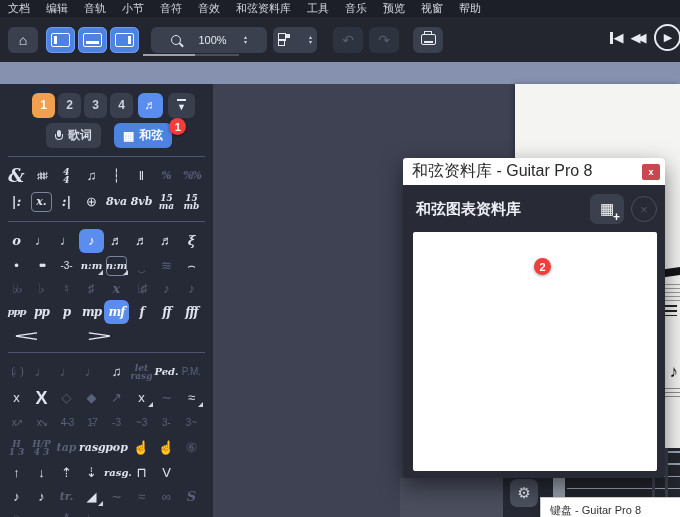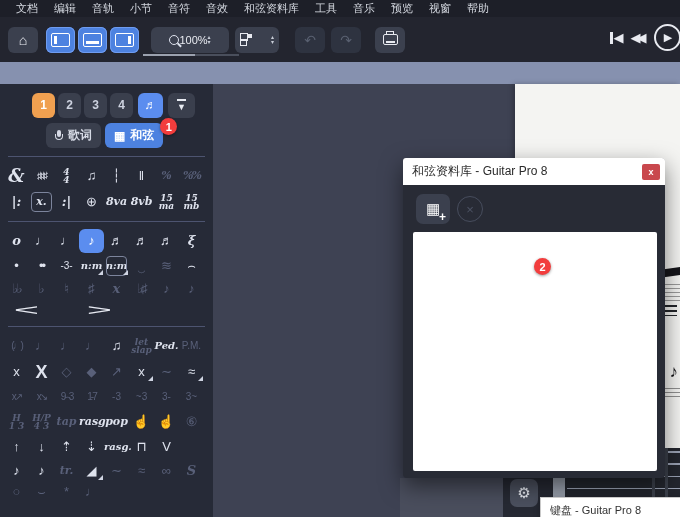--- a/index.html
+++ b/index.html
@@ -1,37 +1,37 @@
 <!DOCTYPE html>
 <html><head>
 <meta charset="utf-8">
 <style>
   html,body{margin:0;padding:0;background:#14151c;}
   #app{position:relative;width:680px;height:517px;background:#3e4253;overflow:hidden;
        font-family:"Liberation Sans",sans-serif;-webkit-user-select:none;}
 
   
   .menubar{position:absolute;left:0;top:0;right:0;height:17px;background:#1d1f28;
-           display:flex;align-items:center;padding-left:8px;}
+           display:flex;align-items:center;padding-left:0;}
   .menu-item{color:#d4d8e0;font-size:11px;padding:0 8px;line-height:17px;white-space:nowrap;}
 
   
   .toolbar{position:absolute;left:0;top:17px;right:0;height:45px;background:#23252f;
            display:flex;align-items:center;padding:0 8px;gap:6px;}
   .tb-btn{height:26px;border-radius:6px;background:#3b404e;display:flex;align-items:center;
           justify-content:center;color:#e8eaf0;flex:none;}
   .tb-home{width:30px;font-size:14px;}
   .view-group{display:flex;gap:3px;margin-left:2px;}
   .tb-view{width:29px;background:#4d82e0;box-shadow:inset 0 0 0 1px #6f9cf0;}
   .vicon{width:17px;height:12px;border:1.5px solid #fff;border-radius:2px;position:relative;}
   .v1::after,.v2::after,.v3::after{content:"";position:absolute;background:#fff;}
   .v1::after{left:2px;top:2px;bottom:2px;width:3px;}
   .v2::after{left:2px;right:2px;bottom:2px;height:3px;}
   .v3::after{right:2px;top:2px;bottom:2px;width:3px;}
-  .tb-zoom{width:76px;margin-left:6px;justify-content:center;padding:0 1px;}
+  .tb-zoom{width:76px;margin-left:6px;justify-content:space-between;padding:0 20px;}
   .mag{width:8px;height:8px;border:1.5px solid #dfe3ee;border-radius:50%;position:relative;flex:none;}
   .mag::after{content:"";position:absolute;width:5px;height:1.5px;background:#dfe3ee;
               bottom:-2px;right:-4px;transform:rotate(45deg);}
   .zoom-val{font-size:11px;color:#e8eaf0;}
   .spin{display:flex;flex-direction:column;align-items:center;font-size:6px;line-height:5px;color:#c8cdd8;}
   .tb-grid{width:34px;justify-content:space-between;padding:0 5px;}
   .gicon{width:13px;height:13px;position:relative;}
   .gicon i{position:absolute;display:block;}
   .gq1{left:0;top:0;width:6px;height:6px;border:1.5px solid #e8eaf0;}
   .gq2{right:1px;top:1px;width:4px;height:4px;background:#e8eaf0;}
@@ -72,21 +72,21 @@
   .palette{position:absolute;left:0;top:84px;width:213px;bottom:0;background:#262a37;overflow:hidden;}
   .ed1{display:flex;gap:3px;margin:9px 0 5px 32px;align-items:center;}
   .voice-btn{width:23px;height:25px;border-radius:6px;background:#3a3f4d;color:#cdd2df;
              font-weight:bold;font-size:12px;text-align:center;line-height:25px;}
   .voice-btn.on{background:#f0a050;color:#fff;}
   .fx-btn{width:25px;height:25px;border-radius:6px;background:#5b8def;color:#fff;font-size:12px;
           text-align:center;line-height:25px;margin-left:2px;}
   .fn-btn{width:27px;height:25px;border-radius:6px;background:#3a3f4d;color:#e8ebf2;font-size:9px;
           display:flex;align-items:center;justify-content:center;margin-left:2px;}
   .fn-btn span{border-top:2px solid #e8ebf2;padding-top:1px;}
-  .ed2{display:flex;gap:4px;margin:4px 0 2px 46px;align-items:center;}
+  .ed2{display:flex;gap:13px;margin:4px 0 2px 46px;align-items:center;}
   .lyr-btn{height:25px;padding:0 9px;border-radius:6px;background:#3a3f4d;color:#d6dae5;
            font-size:12px;font-weight:bold;display:flex;align-items:center;gap:5px;}
   .mic{width:8px;height:12px;position:relative;display:inline-block;}
   .mic::before{content:"";position:absolute;left:2px;top:0;width:4px;height:7px;background:#d6dae5;border-radius:2px;}
   .mic::after{content:"";position:absolute;left:0;top:4px;width:6px;height:5px;border:1px solid #d6dae5;
               border-top:none;border-radius:0 0 4px 4px;}
   .chd-btn{height:25px;padding:0 9px;border-radius:6px;background:#4d82e0;color:#fff;
            font-size:12px;font-weight:bold;display:flex;align-items:center;gap:5px;position:relative;}
   .chd-glyph{font-size:12px;}
   .badge{width:17px;height:17px;border-radius:50%;background:#f23d3d;color:#fff;font-size:11px;
@@ -112,21 +112,21 @@
   .sub::after{content:"";position:absolute;right:1px;bottom:3px;
               border-left:5px solid transparent;border-bottom:5px solid #cfd4e2;}
   .row-hairpin{padding-left:14px;gap:48px;}
   .hairpin{transform:scaleX(3.1);display:inline-block;font-size:14px;color:#e8ebf3;width:25px;}
 
   
   .dialog{position:absolute;left:403px;top:158px;width:262px;height:320px;background:#282b35;
           border-radius:4px;box-shadow:0 8px 22px rgba(0,0,0,.5);z-index:30;}
   .dlg-title{height:27px;background:#fff;border-radius:3px 3px 0 0;display:flex;align-items:center;
              padding:0 5px 0 9px;}
-  .dlg-title-text{flex:1;font-size:12px;color:#2a2a2a;}
+  .dlg-title-text{flex:1;font-size:16px;color:#2a2a2a;}
   .dlg-close{width:18px;height:16px;background:#c9484d;border-radius:2px;color:#fff;font-size:9px;
              font-weight:bold;display:flex;align-items:center;justify-content:center;}
   .dlg-head{display:flex;align-items:center;padding:9px 8px 0 13px;gap:7px;}
   .dlg-heading{flex:1;font-size:15px;font-weight:bold;color:#edeff5;}
   .add-btn{width:34px;height:30px;border-radius:7px;background:#3b404e;position:relative;
            display:flex;align-items:center;justify-content:center;color:#fff;font-size:15px;}
   .add-plus{position:absolute;right:4px;bottom:0px;font-size:12px;font-weight:bold;color:#fff;
             text-shadow:0 0 2px #3b404e;}
   .clr-btn{width:24px;height:24px;border-radius:50%;border:1px solid #474d5d;color:#4c5263;
            font-size:13px;display:flex;align-items:center;justify-content:center;}
@@ -309,50 +309,60 @@
         <div class="p-row h22">
           <span class="p-it dim tight">♭♭</span>
           <span class="p-it dim">♭</span>
           <span class="p-it dim">♮</span>
           <span class="p-it dim">♯</span>
           <span class="p-it dim mus">x</span>
           <span class="p-it dim tight">♭♯</span>
           <span class="p-it dim">♪</span>
           <span class="p-it dim">♪</span>
         </div>
+        <div class="p-row">
+          <span class="p-it dyn small">ppp</span>
+          <span class="p-it dyn">pp</span>
+          <span class="p-it dyn">p</span>
+          <span class="p-it dyn">mp</span>
+          <span class="p-it dyn active">mf</span>
+          <span class="p-it dyn">f</span>
+          <span class="p-it dyn">ff</span>
+          <span class="p-it dyn">fff</span>
+        </div>
         <div class="p-row row-hairpin h22">
           <span class="p-it hairpin">&lt;</span>
           <span class="p-it hairpin">&gt;</span>
         </div>
         <div class="p-row p-div"></div>
         <div class="p-row">
           <span class="p-it dim tight small">(♩)</span>
           <span class="p-it dim">♩</span>
           <span class="p-it dim">♩</span>
           <span class="p-it dim">♩</span>
           <span class="p-it">♫</span>
           <span class="p-it stk dim">let
-slap</span>
+rasg</span>
           <span class="p-it mus small">Ped.</span>
           <span class="p-it dim small">P.M.</span>
         </div>
         <div class="p-row">
           <span class="p-it">x</span>
           <span class="p-it big">X</span>
           <span class="p-it dim">◇</span>
           <span class="p-it dim">◆</span>
           <span class="p-it dim">↗</span>
           <span class="p-it sub">x</span>
           <span class="p-it dim">∼</span>
           <span class="p-it sub">≈</span>
         </div>
         <div class="p-row h24">
           <span class="p-it dim small tight">x↗</span>
           <span class="p-it dim small tight">x↘</span>
-          <span class="p-it dim small tight">9⌢3</span>
+          <span class="p-it dim small tight">4⌢3</span>
           <span class="p-it dim small tight">1-7</span>
           <span class="p-it dim small">-3</span>
           <span class="p-it dim small">~3</span>
           <span class="p-it dim small">3-</span>
           <span class="p-it dim small">3~</span>
         </div>
         <div class="p-row">
           <span class="p-it stk dim">H
 1 3</span>
           <span class="p-it stk dim">H/P
@@ -391,20 +401,21 @@
         </div>
       </div>
   </div>
 
   <div class="dialog">
     <div class="dlg-title">
       <span class="dlg-title-text">和弦资料库 - Guitar Pro 8</span>
       <span class="dlg-close">x</span>
     </div>
     <div class="dlg-head">
+      <span class="dlg-heading">和弦图表资料库</span>
       <span class="add-btn">
         <span>▦</span>
         <span class="add-plus">+</span>
       </span>
       <span class="clr-btn">
           <span>×</span>
         </span>
     </div>
     <div class="dlg-body">
       <span class="badge step2">2</span>

